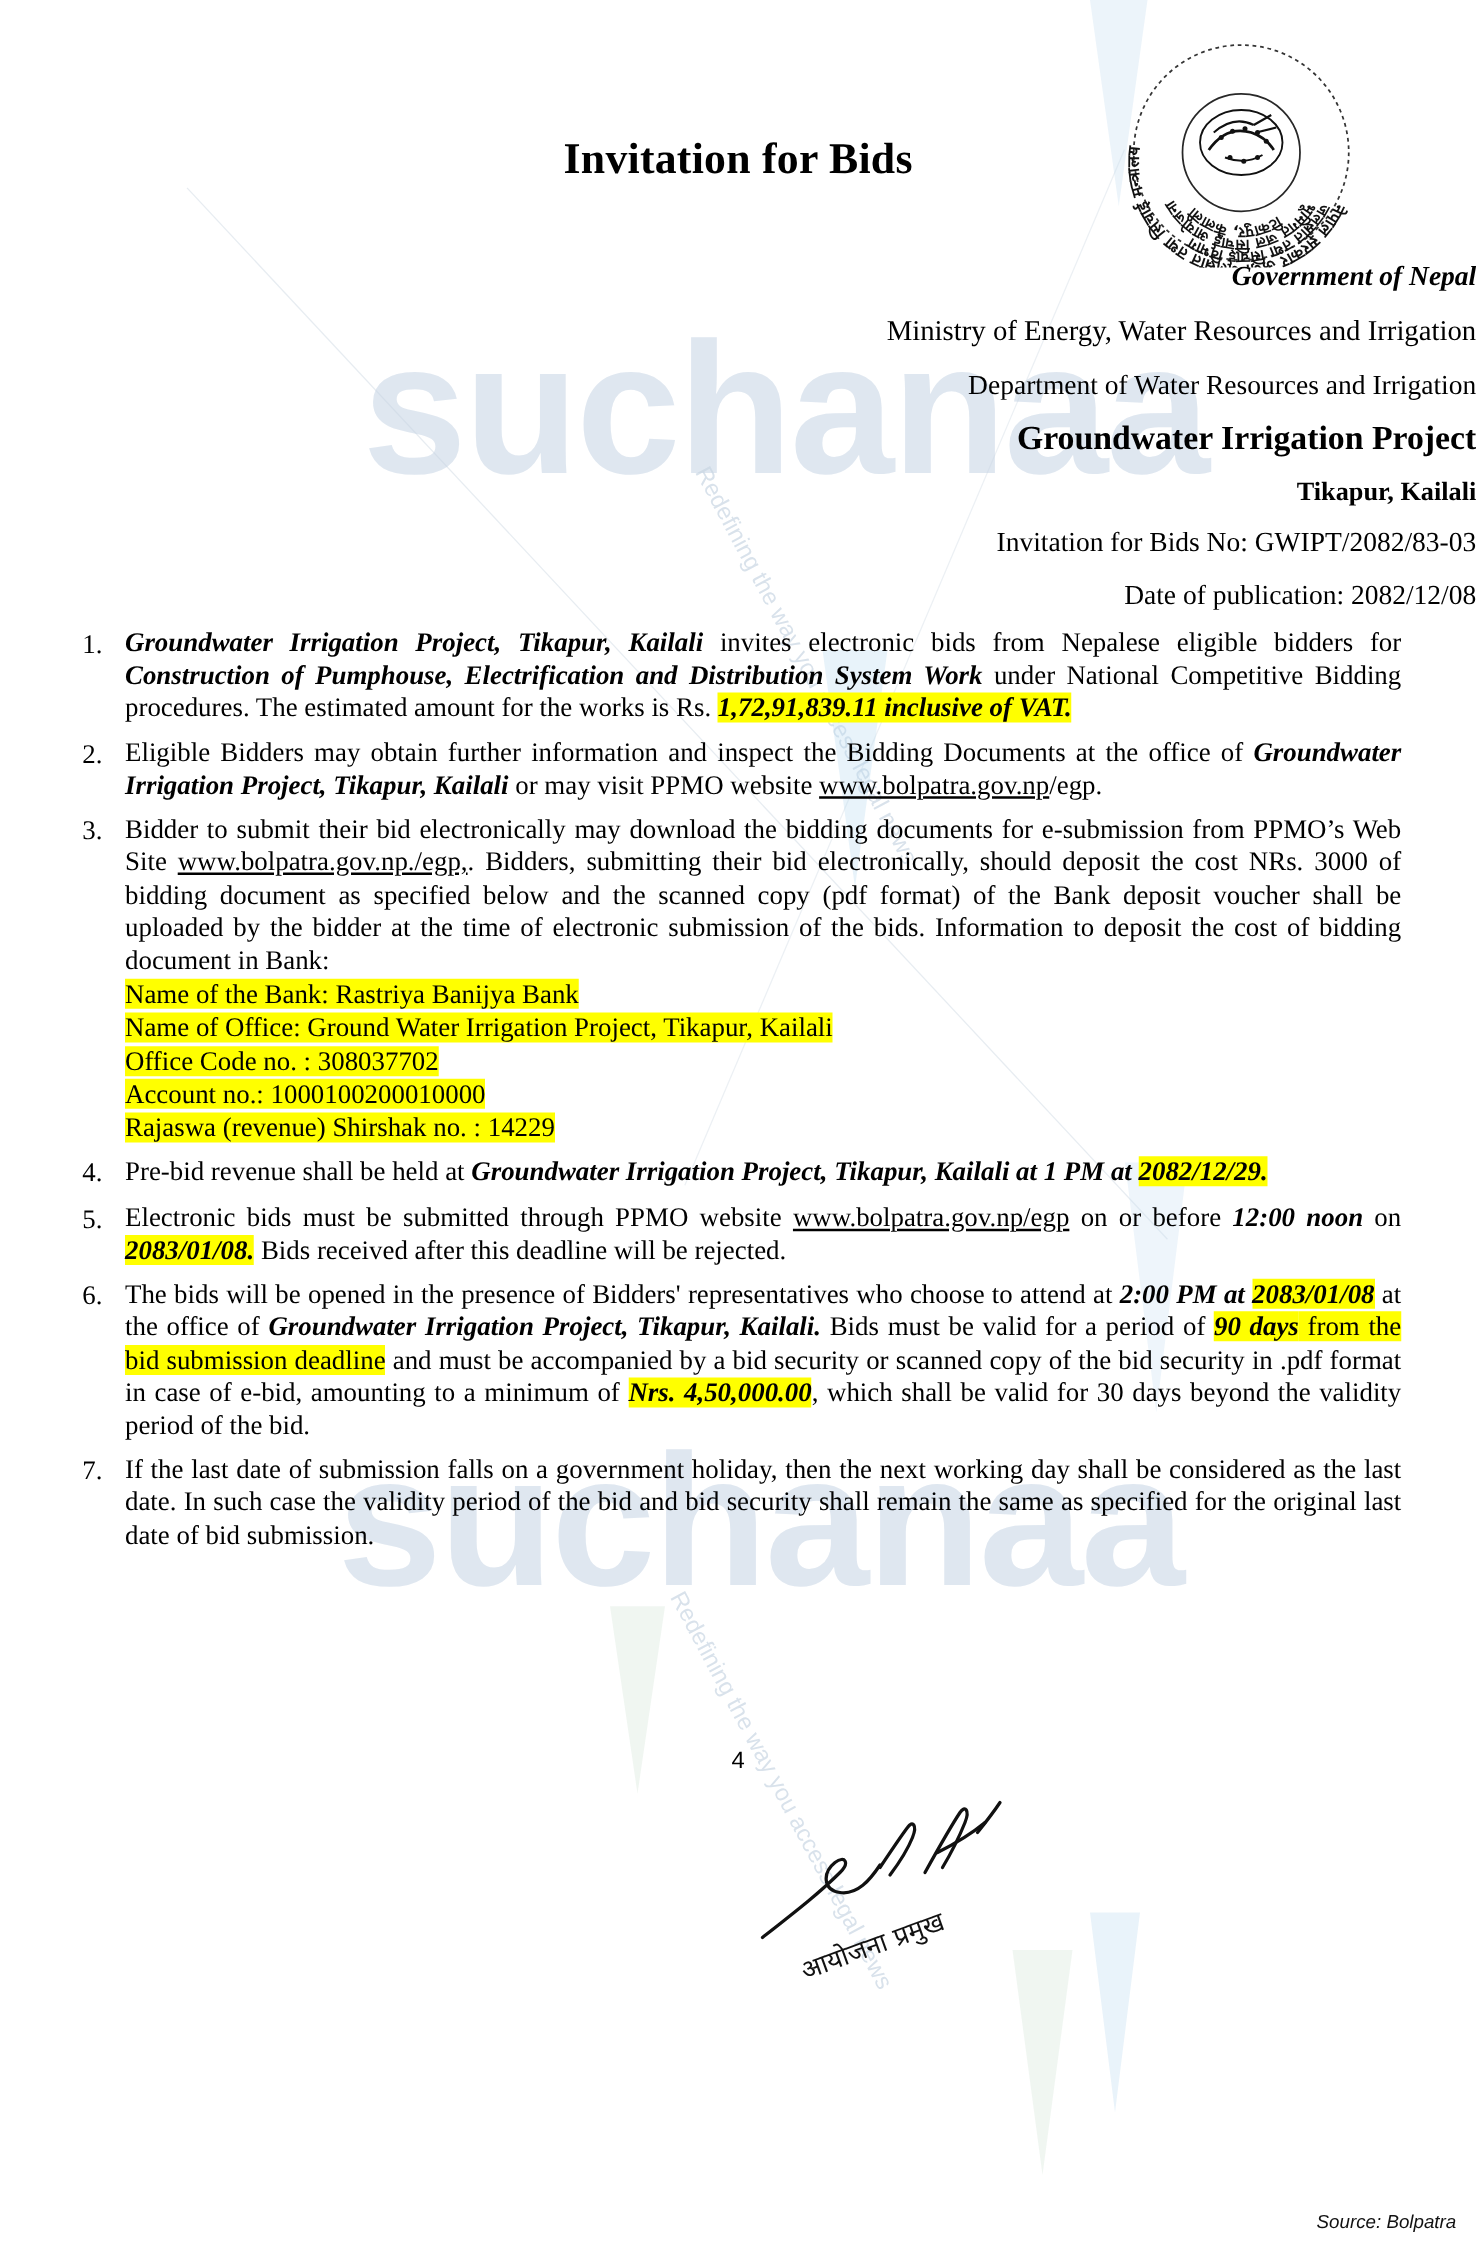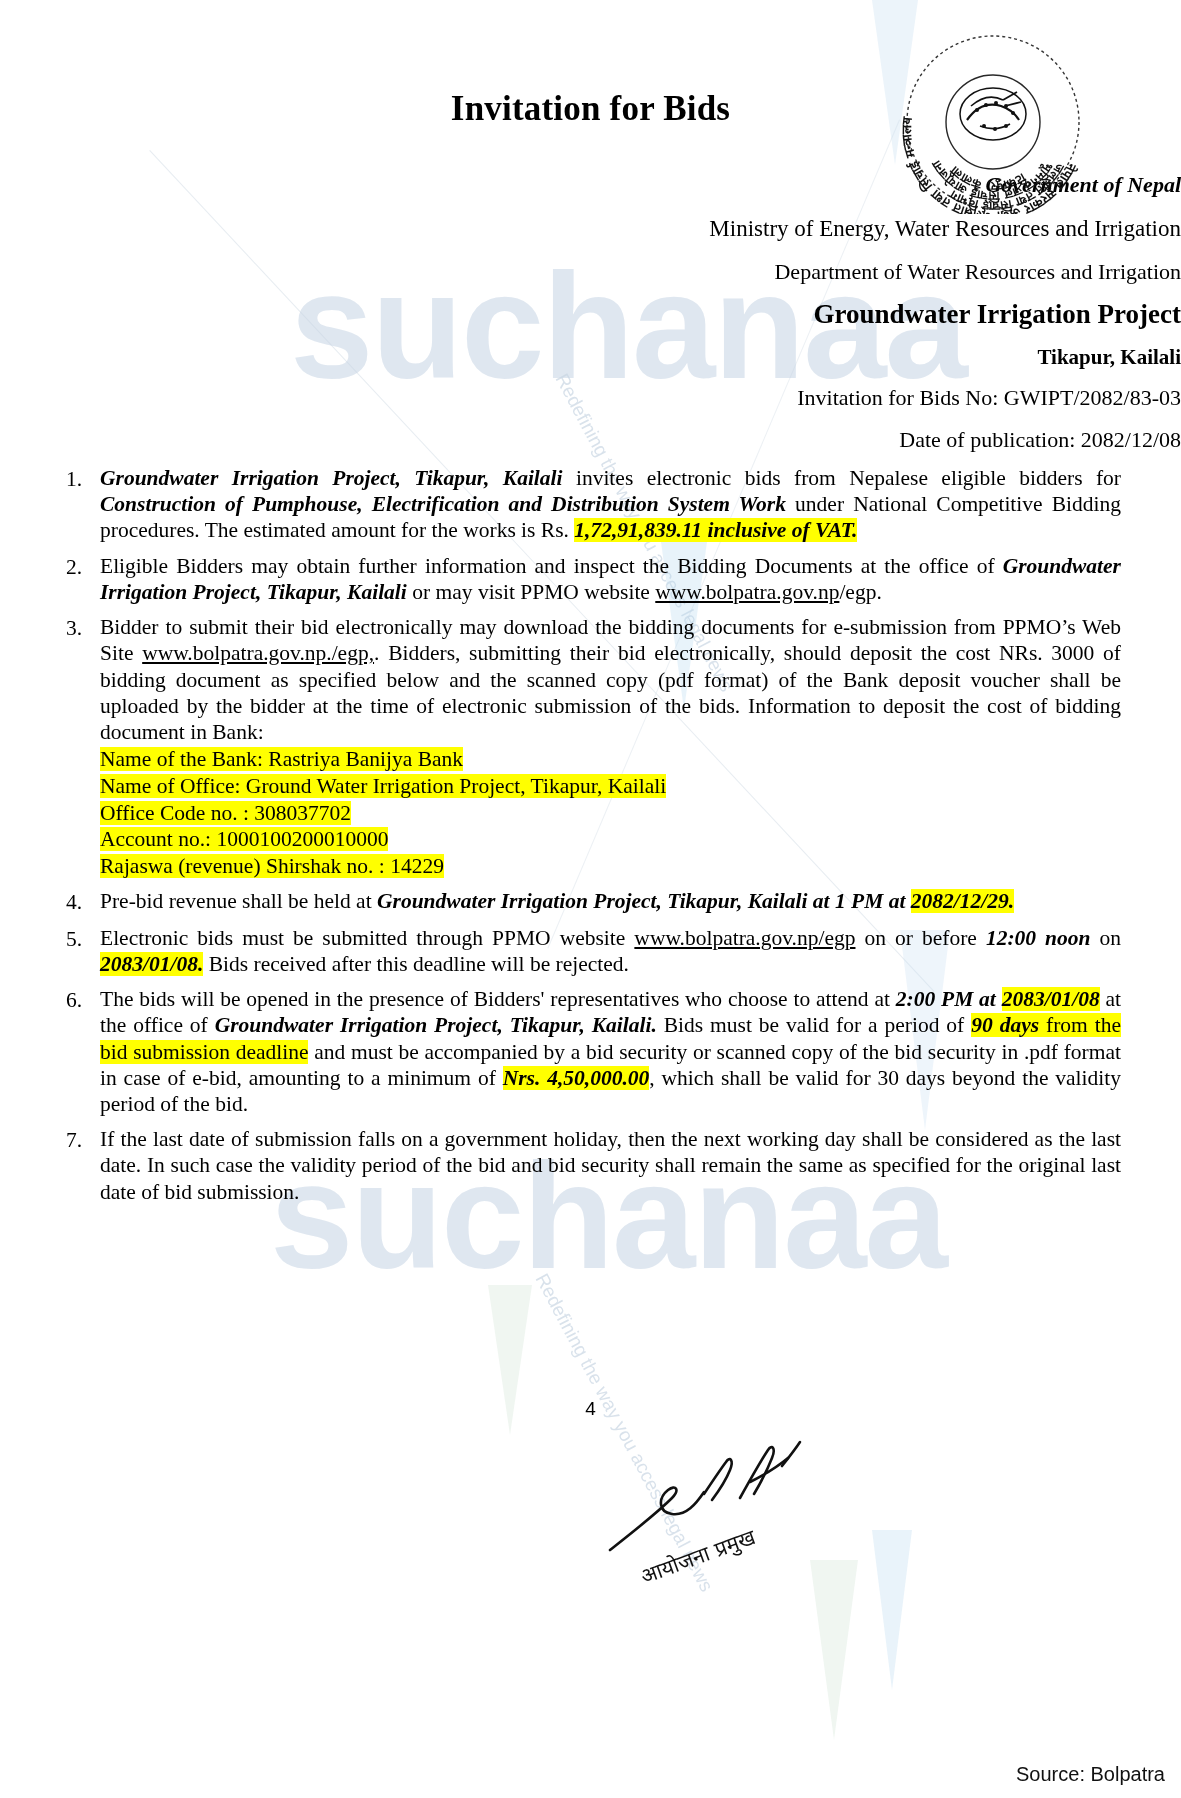--- a/index.html
+++ b/index.html
@@ -135,21 +135,21 @@
     width: 212px;
     height: 192px;
     z-index: 3;
   }
 
   
   .doc-title {
     text-align: center;
     font-size: 35px;
     font-weight: bold;
-    margin: 0;
+    margin: 18px;
     padding-top: 89px;
     letter-spacing: .2px;
   }
   .hdr-line {
     text-align: right;
     margin: 0;
     line-height: 1.0;
   }
   .hdr-gov {
     font-size: 22px;
@@ -250,21 +250,22 @@
     top: 1432px;
     width: 320px;
     height: 170px;
     z-index: 3;
   }
   .source-note {
     position: absolute;
     right: 16px;
     bottom: 12px;
     font-family: "Liberation Sans", sans-serif;
-    font-size: 20px;
+    font-style: italic;
+    font-size: 15px;
     color: #111;
     z-index: 3;
   }
 </style>
 </head>
 <body>
 
 <div class="page">
 
   <div class="scan-line l1"></div>

